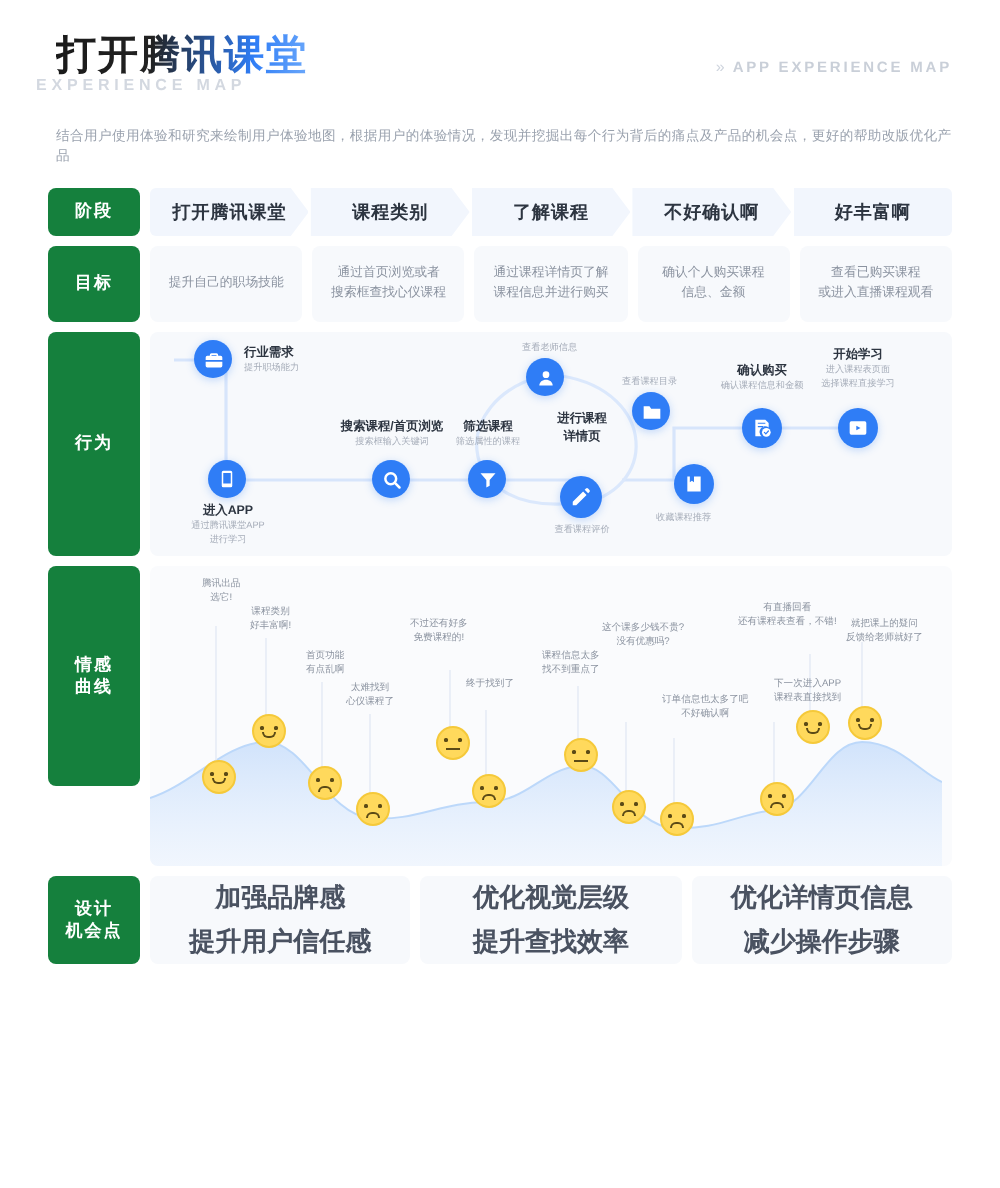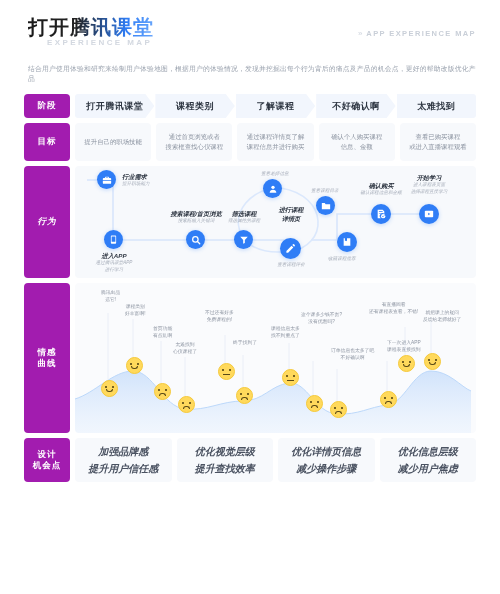--- a/index.html
+++ b/index.html
@@ -15,40 +15,40 @@
   
   .header{position:absolute;left:0;top:0;width:500px;height:92px;}
   .title{
     position:absolute;left:28px;top:14px;
     font-size:20px;font-weight:bold;letter-spacing:1px;
     background:linear-gradient(95deg,#1a1a1a 0%,#222 38%,#2f7df6 78%,#6ba8fb 100%);
     -webkit-background-clip:text;background-clip:text;color:transparent;
     white-space:nowrap;
   }
   .subtitle{
-    position:absolute;left:47px;top:38px;
+    position:absolute;left:18px;top:38px;
     font-size:8px;letter-spacing:2.4px;color:#d3d8e0;font-weight:bold;
   }
   .header-right{
     position:absolute;right:24px;top:29px;
     display:flex;align-items:center;gap:5px;
   }
   .hr-icon{font-size:8px;color:#cfd5de;line-height:1;letter-spacing:-1px;}
   .hr-text{font-size:7.5px;letter-spacing:1.4px;color:#c9cfd8;font-weight:bold;}
   .intro{
     position:absolute;left:28px;top:64px;width:450px;
     font-size:6.8px;line-height:1.5;color:#9aa2ae;letter-spacing:.2px;
   }
 
   
   .board{position:absolute;left:24px;top:94px;width:452px;}
   .row{display:flex;align-items:stretch;margin-bottom:5px;}
   .rowlabel{
     width:46px;min-width:46px;
-    background:#a21caf;color:#fff;border-radius:4px;
+    background:#15803d;color:#fff;border-radius:4px;
     display:flex;align-items:center;justify-content:center;
     font-size:8.5px;font-weight:bold;letter-spacing:1px;
     text-align:center;line-height:1.35;
   }
   .cells{flex:1;display:flex;gap:5px;margin-left:5px;}
   .cell{
     flex:1;background:#f7f9fc;border-radius:4px;
     display:flex;align-items:center;justify-content:center;
     text-align:center;line-height:1.5;
   }
@@ -64,21 +64,21 @@
     clip-path:polygon(0 0, calc(100% - 9px) 0, 100% 50%, calc(100% - 9px) 100%, 0 100%);
   }
   .chev:first-child{border-radius:3px 0 0 3px;}
   .chev:last-child{margin-right:0;clip-path:polygon(0 0, 100% 0, 100% 50%, 100% 100%, 0 100%);border-radius:0 3px 3px 0;}
 
   
   .row-goal .rowlabel{height:38px;}
   .row-goal .cell{height:38px;font-size:6.4px;color:#8b93a0;padding:0 4px;}
 
   
-  .row-behavior{margin-bottom:5px;font-style:italic;}
+  .row-behavior{margin-bottom:5px;}
   .row-behavior .rowlabel{height:112px;}
   .flow{
     flex:1;margin-left:5px;height:112px;background:#f7f9fc;border-radius:4px;
     position:relative;overflow:hidden;
   }
   .flowsvg{position:absolute;left:0;top:0;}
   .node{
     position:absolute;border-radius:50%;background:#2f7df6;
     display:flex;align-items:center;justify-content:center;
     box-shadow:0 1px 4px rgba(47,125,246,.28);
@@ -86,37 +86,37 @@
   .node svg{display:block;}
   .nlabel{position:absolute;font-size:6.2px;font-weight:bold;color:#2d3541;white-space:nowrap;line-height:1.4;}
   .nsub{position:absolute;font-size:4.6px;color:#a6adb9;white-space:nowrap;line-height:1.45;}
   .nsub.ctr,.nlabel.ctr{text-align:center;}
 
   
   .row-touch .rowlabel{height:28px;}
   .row-touch .cell{height:28px;font-size:7px;color:#8b93a0;}
 
   
-  .row-emotion .rowlabel{height:150px;}
+  .row-emotion .rowlabel{height:110px;}
   .emo{
     flex:1;margin-left:5px;height:150px;background:#fafbfd;border-radius:4px;
     position:relative;overflow:hidden;
   }
   .emosvg{position:absolute;left:0;top:0;}
   .face{position:absolute;width:15px;height:15px;border-radius:50%;background:#ffd95c;border:1px solid #f5c93a;}
   .face i{position:absolute;width:1.6px;height:1.6px;border-radius:50%;background:#5b4a16;top:5px;}
   .face i.l{left:3.4px;} .face i.r{right:3.4px;}
   .face b{position:absolute;left:4.2px;right:4.2px;height:2.6px;border:1px solid #5b4a16;border-top:none;border-radius:0 0 7px 7px;top:7.6px;}
   .face.sad b{border:1px solid #5b4a16;border-bottom:none;border-radius:7px 7px 0 0;top:9.2px;height:2.2px;}
   .face.flat b{border:none;border-top:1px solid #5b4a16;height:0;top:9.6px;border-radius:0;}
   .note{position:absolute;font-size:4.8px;color:#8b93a0;line-height:1.55;white-space:nowrap;}
 
   
   .row-design .rowlabel{height:44px;}
-  .row-design .cell{height:44px;font-size:10px;color:#4a5261;font-weight:bold;line-height:1.7;font-style:italic;}
+  .row-design .cell{height:44px;font-size:13px;color:#4a5261;font-weight:bold;line-height:1.7;}
 </style>
 </head>
 <body>
 
 <div class="page">
 
   <div class="header">
     <div class="title">打开腾讯课堂</div>
     <div class="subtitle">EXPERIENCE MAP</div>
     <div class="header-right">
@@ -128,21 +128,21 @@
 
   <div class="board">
 
     <div class="row row-stage">
       <div class="rowlabel">阶段</div>
       <div class="cells">
         <div class="chev">打开腾讯课堂</div>
         <div class="chev">课程类别</div>
         <div class="chev">了解课程</div>
         <div class="chev">不好确认啊</div>
-        <div class="chev">太难找到</div>
+        <div class="chev">好丰富啊</div>
       </div>
     </div>
 
     <div class="row row-goal">
       <div class="rowlabel">目标</div>
       <div class="cells">
         <div class="cell ml" style="white-space: pre-line;">提升自己的职场技能</div>
         <div class="cell ml" style="white-space: pre-line;">通过首页浏览或者
 搜索框查找心仪课程</div>
         <div class="cell ml" style="white-space: pre-line;">通过课程详情页了解
@@ -383,19 +383,17 @@
     <div class="row row-design">
       <div class="rowlabel" style="white-space:pre-line;">设计
 机会点</div>
       <div class="cells">
         <div class="cell" style="white-space:pre-line;">加强品牌感
 提升用户信任感</div>
         <div class="cell" style="white-space:pre-line;">优化视觉层级
 提升查找效率</div>
         <div class="cell" style="white-space:pre-line;">优化详情页信息
 减少操作步骤</div>
-        <div class="cell" style="white-space:pre-line;">优化信息层级
-减少用户焦虑</div>
       </div>
     </div>
 
   </div>
 </div>
 
 </body></html>

